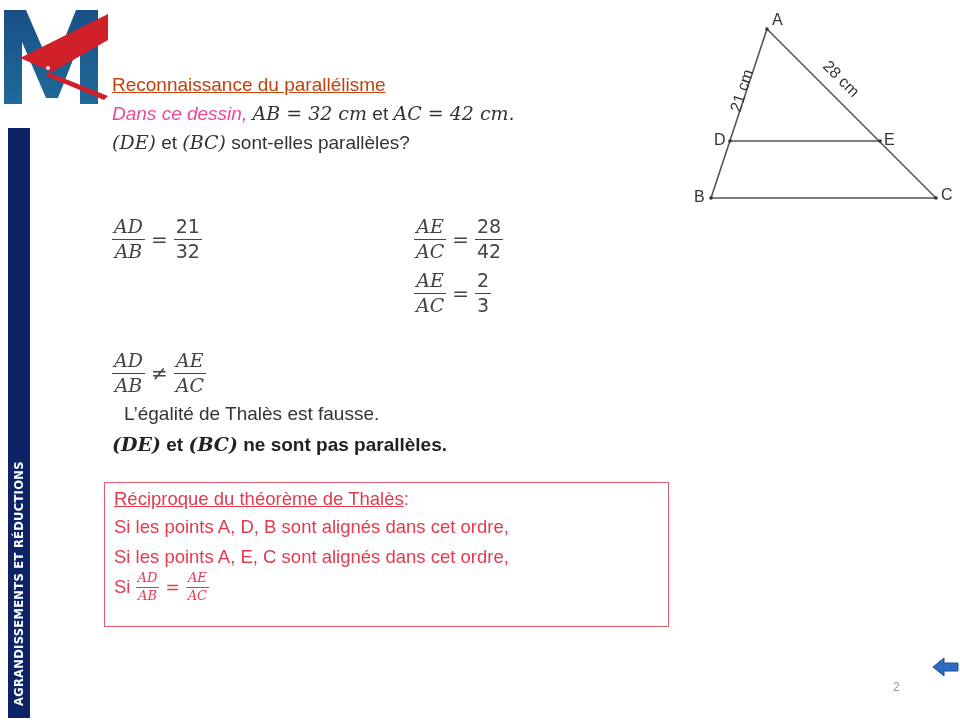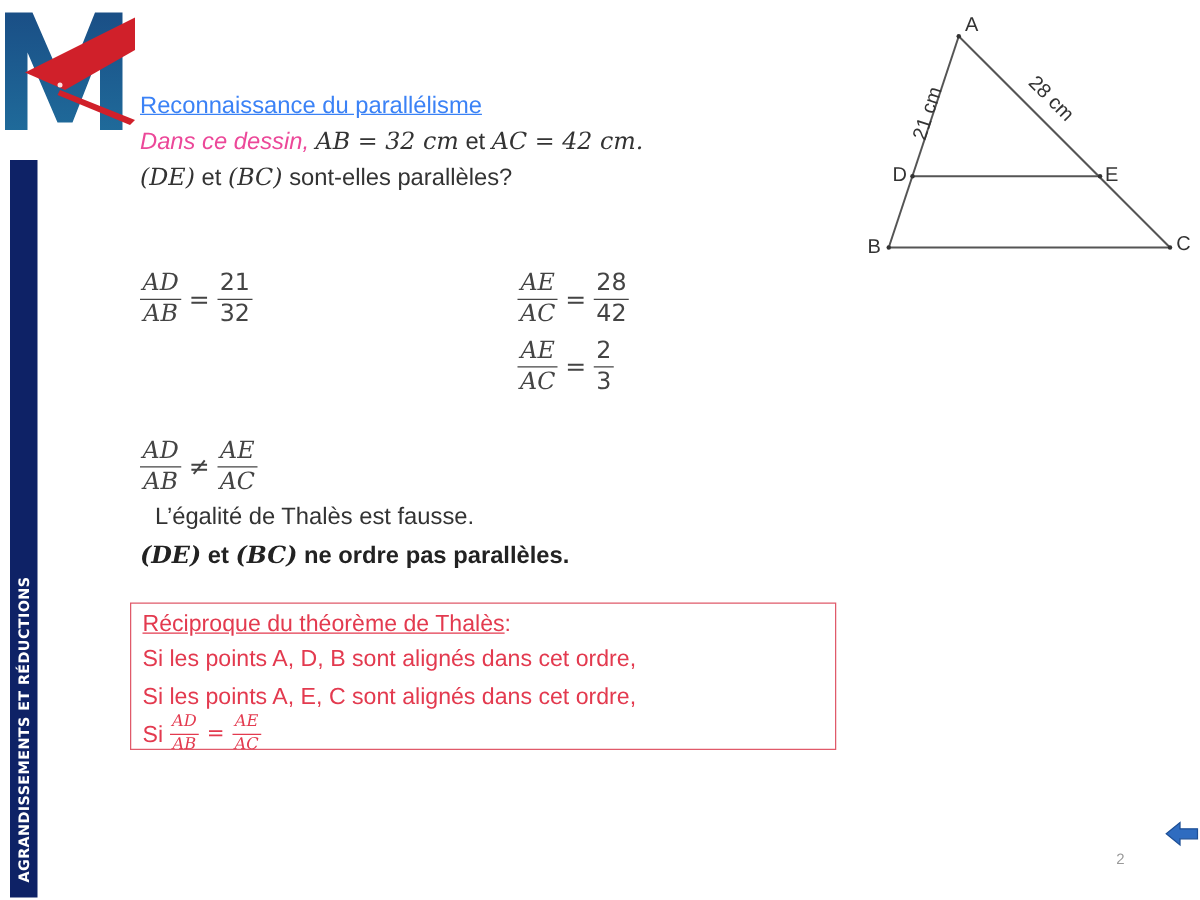--- a/index.html
+++ b/index.html
@@ -16,40 +16,40 @@
   }
   .side-label {
     position: absolute; left: 8px; top: 712px; width: 280px; height: 22px;
     transform-origin: 0 0; transform: rotate(-90deg);
     color: #fff; font-weight: bold; font-size: 11.5px; letter-spacing: 0.3px;
     line-height: 22px; white-space: nowrap; padding-left: 6px;
     font-family: "DejaVu Sans", sans-serif;
   }
   .title {
     position: absolute; left: 112px; top: 74px; font-size: 19px;
-    text-decoration: underline; color: #3b82f6;
+    text-decoration: underline; color: #c2410c;
   }
   .line2 { position: absolute; left: 112px; top: 102px; font-size: 19px; color: #333; white-space: nowrap; }
   .line2 .gray { color: #ec4899; font-style: italic; }
   .m { font-family: "DejaVu Serif", "Liberation Serif", serif; font-style: italic; }
   .line3 { position: absolute; left: 112px; top: 131px; font-size: 19px; color: #333; white-space: nowrap; }
 
   .frac { display: inline-flex; flex-direction: column; align-items: center; vertical-align: middle; }
   .frac .num, .frac .den { padding: 0 2px; line-height: 1.15; }
   .frac .bar { width: 100%; border-top: 1.6px solid #444; margin: 1px 0; }
   .eq { font-family: "DejaVu Sans", sans-serif; font-size: 20px; margin: 0 6px; vertical-align: middle; color: #444;}
   .mathblock { position: absolute; font-size: 19px; color: #444; font-family: "DejaVu Serif", serif; }
   .mathblock .num, .mathblock .den { font-style: italic; }
   .mathblock .digit { font-style: normal; font-family: "DejaVu Sans", sans-serif; }
 
   .conclusion1 { position: absolute; left: 124px; top: 403px; font-size: 19px; color: #333; }
   .conclusion2 { position: absolute; left: 112px; top: 433px; font-size: 19px; color: #222; font-weight: bold; white-space: nowrap; }
 
   .rbox {
-    position: absolute; left: 104px; top: 482px; width: 565px; height: 118px;
+    position: absolute; left: 104px; top: 482px; width: 565px; height: 145px;
     border: 1.5px solid #e05a6a; box-sizing: border-box; color: #e33a4f;
     font-size: 18.5px;
   }
   .rbox .row { position: absolute; left: 9px; white-space: nowrap; }
   .rbox .rtitle { text-decoration: underline; }
   .rbox .frac .bar { border-top-color: #e33a4f; }
   .rbox .small { font-size: 13px; font-style: italic; font-family: "DejaVu Serif", serif; }
 
   .figure { position: absolute; left: 690px; top: 5px; width: 270px; height: 210px; }
   .page-num { position: absolute; left: 893px; top: 680px; font-size: 12px; color: #999; }
@@ -136,21 +136,21 @@
       <span class="bar"></span>
       <span class="den">AC</span>
     </span>
 </div>
 
 <div class="conclusion1">L’égalité de Thalès est fausse.</div>
 <div class="conclusion2">
   <span class="m">(DE)</span>
   <span>et</span>
   <span class="m">(BC)</span>
-  <span>ne ordre pas parallèles.</span>
+  <span>ne sont pas parallèles.</span>
 </div>
 
 <div class="rbox">
   <div class="row" style="top:5px;">
     <span class="rtitle">Réciproque du théorème  de Thalès</span><span>:</span>
   </div>
   <div class="row" style="top:33px;">Si les points A, D, B sont alignés dans cet ordre,</div>
   <div class="row" style="top:63px;">Si les points A, E, C sont alignés dans cet ordre,</div>
   <div class="row" style="top:88px;">
     <span style="vertical-align:middle;">Si</span>

